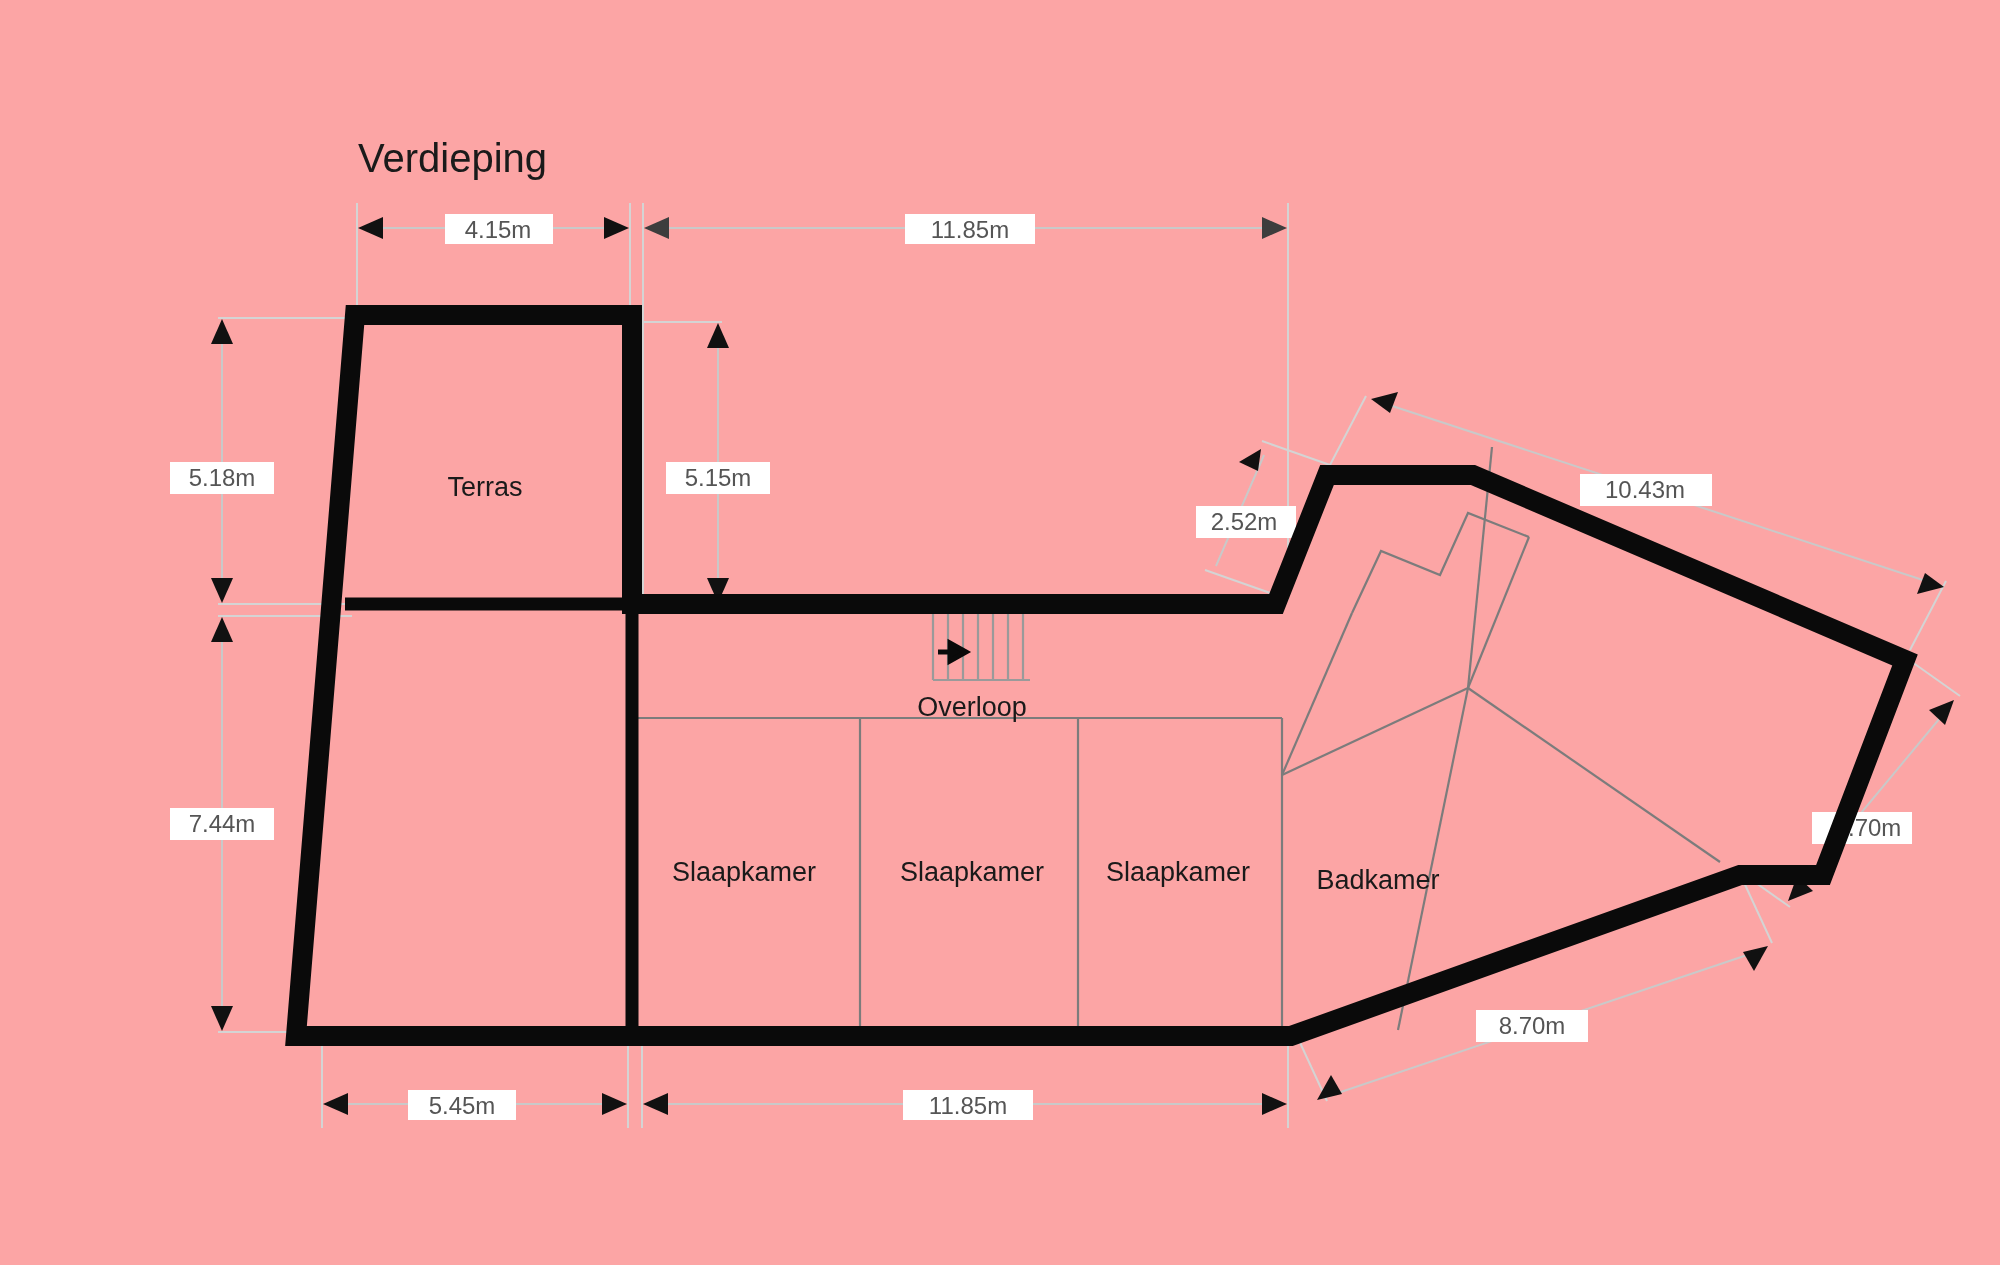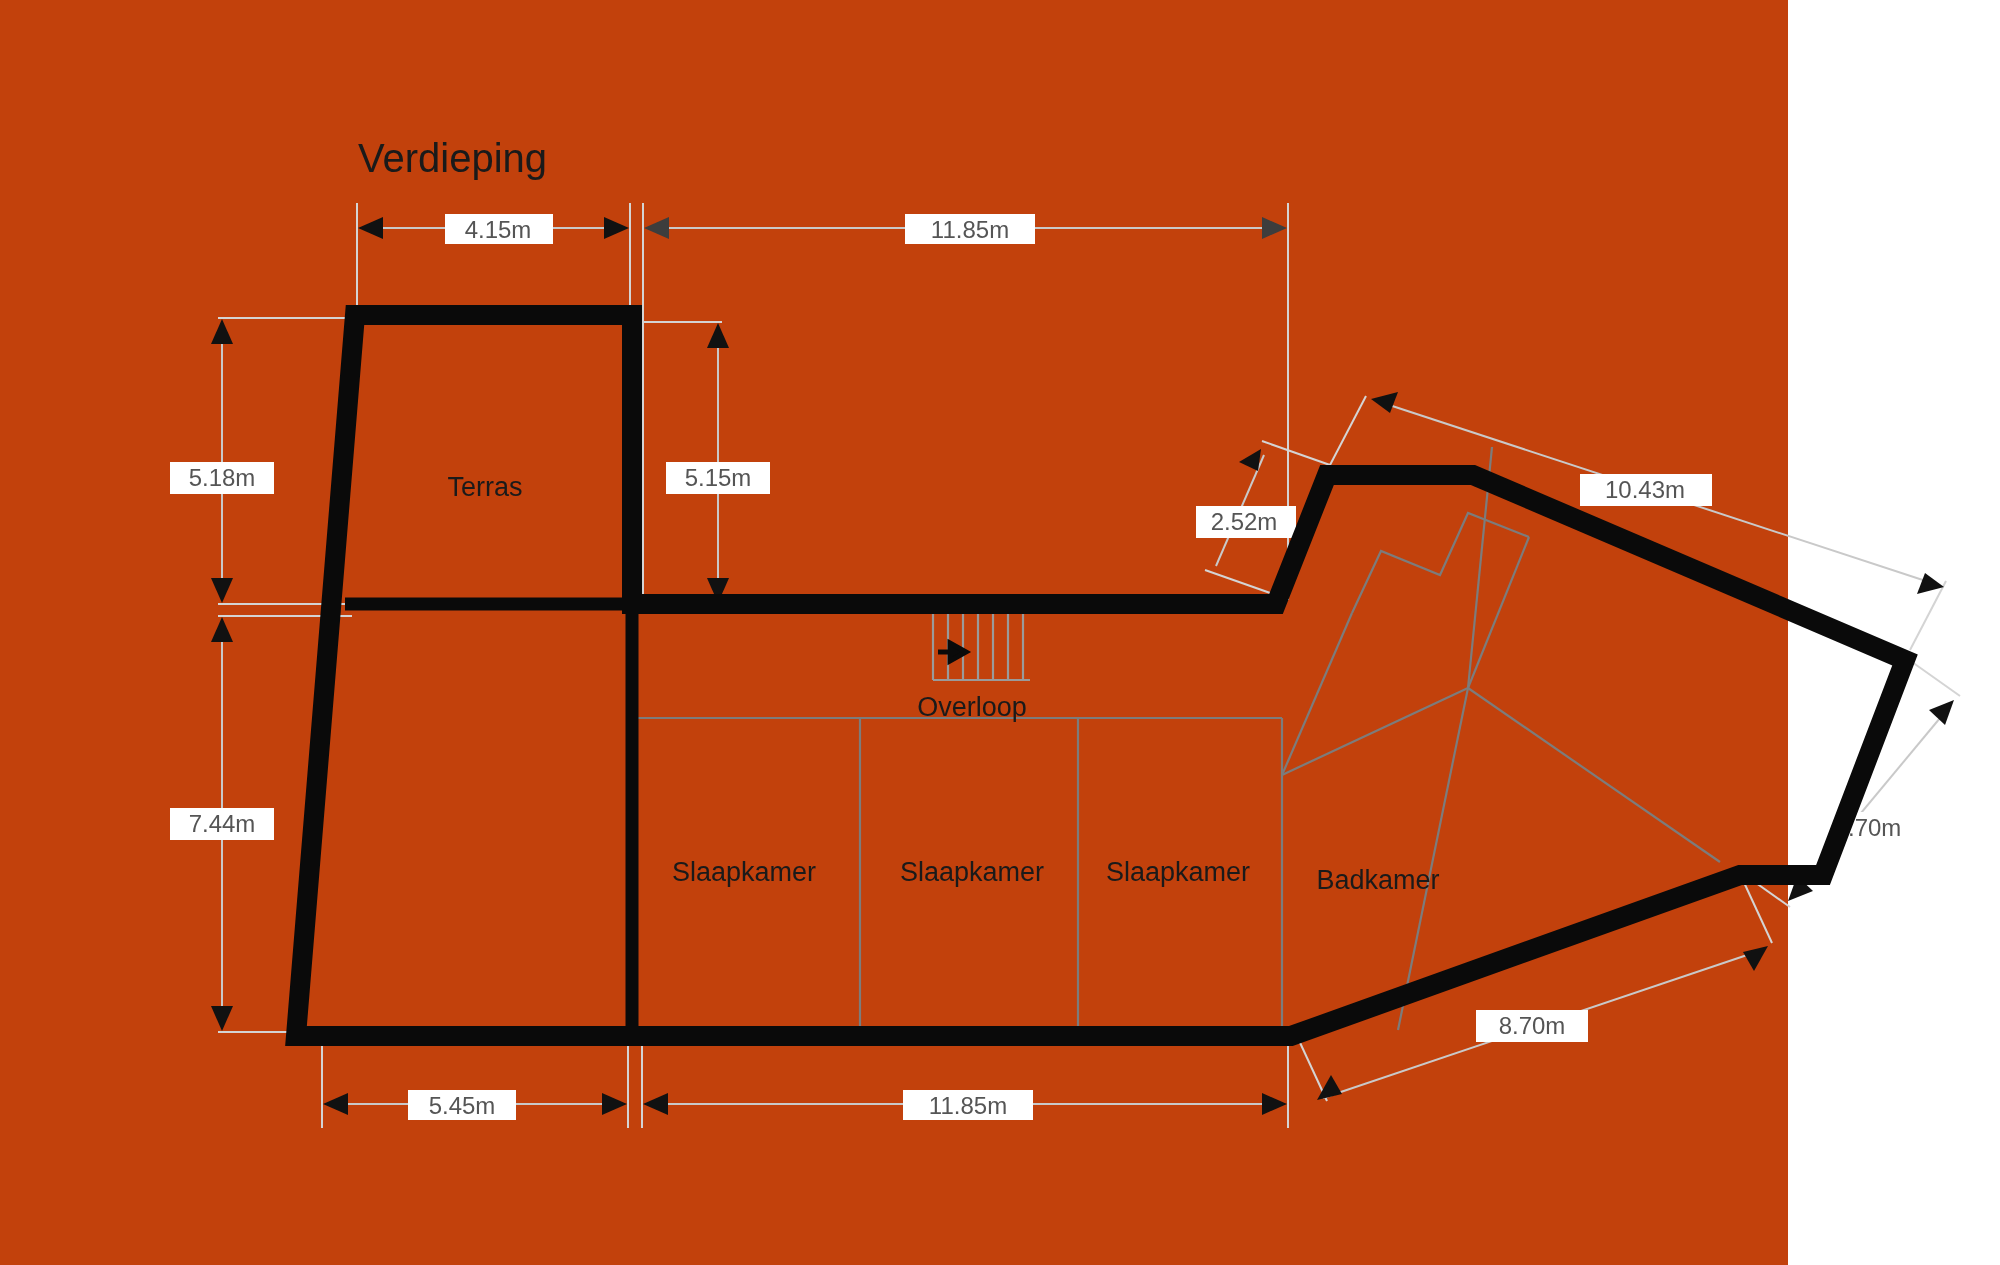--- a/index.html
+++ b/index.html
@@ -8,23 +8,23 @@
     background: #ffffff;
   }
   body {
     width: 2000px;
     height: 1265px;
     font-family: "Liberation Sans", sans-serif;
     overflow: hidden;
   }
   #plan-root {
     position: relative;
-    width: 1788px;
+    width: 2000px;
     height: 1265px;
-    background: #c2410c;
+    background: #fca5a5;
   }
   svg.floorplan {
     display: block;
     width: 2000px;
     height: 1265px;
   }
   .wall-outline {
     fill: none;
     stroke: #0a0a0a;
     stroke-width: 20;

